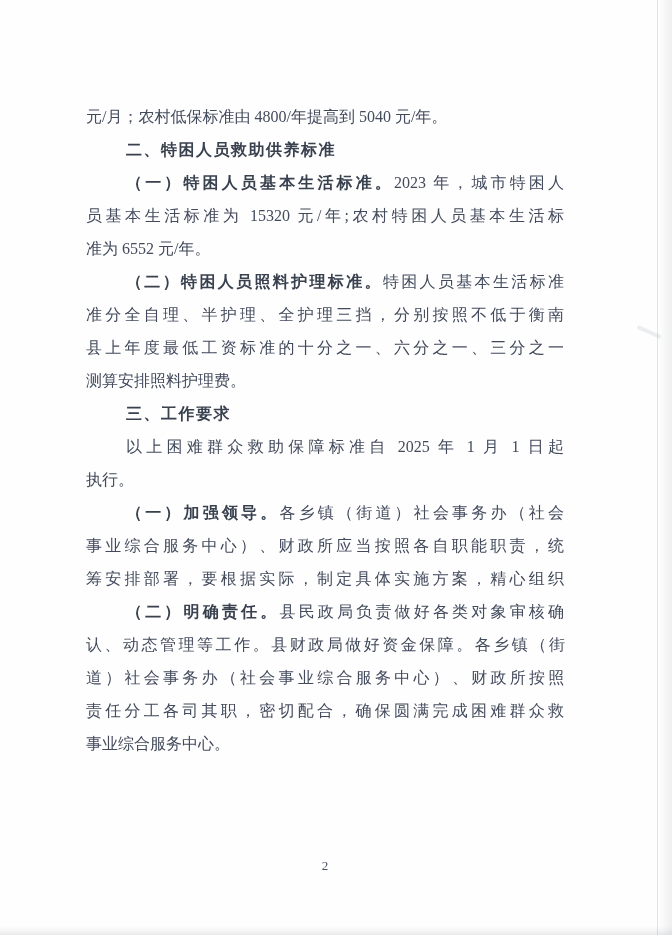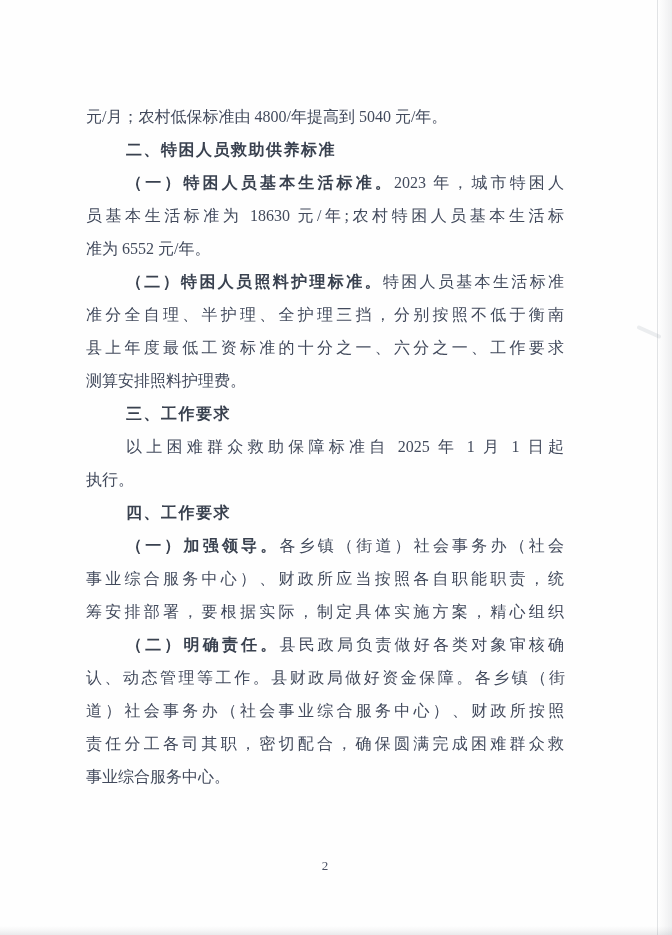--- a/index.html
+++ b/index.html
@@ -91,38 +91,35 @@
 <div class="page">
   <div class="doc-body" id="doc-body">
       <div class="block">
         <div class="line"><span>元/月；农村低保标准由 4800/年提高到 5040 元/年。</span></div>
       </div>
       <div class="block heading">
         <div class="line indent"><span class="b">二、特困人员救助供养标准</span></div>
       </div>
       <div class="block">
         <div class="line full indent"><span class="b">（一）特困人员基本生活标准。</span><span>2023 年，城市特困人</span></div>
-        <div class="line full"><span>员基本生活标准为 18630 元/年;农村特困人员基本生活标</span></div>
+        <div class="line full"><span>员基本生活标准为 15320 元/年;农村特困人员基本生活标</span></div>
         <div class="line"><span>准为 6552 元/年。</span></div>
       </div>
       <div class="block">
         <div class="line full indent"><span class="b">（二）特困人员照料护理标准。</span><span>特困人员基本生活标准</span></div>
         <div class="line full"><span>准分全自理、半护理、全护理三挡，分别按照不低于衡南</span></div>
-        <div class="line full"><span>县上年度最低工资标准的十分之一、六分之一、工作要求</span></div>
+        <div class="line full"><span>县上年度最低工资标准的十分之一、六分之一、三分之一</span></div>
         <div class="line"><span>测算安排照料护理费。</span></div>
       </div>
       <div class="block heading">
         <div class="line indent"><span class="b">三、工作要求</span></div>
       </div>
       <div class="block">
         <div class="line full indent"><span>以上困难群众救助保障标准自 2025 年 1 月 1 日起</span></div>
         <div class="line"><span>执行。</span></div>
-      </div>
-      <div class="block heading">
-        <div class="line indent"><span class="b">四、工作要求</span></div>
       </div>
       <div class="block">
         <div class="line full indent"><span class="b">（一）加强领导。</span><span>各乡镇（街道）社会事务办（社会</span></div>
         <div class="line full"><span>事业综合服务中心）、财政所应当按照各自职能职责，统</span></div>
         <div class="line full"><span>筹安排部署，要根据实际，制定具体实施方案，精心组织</span></div>
       </div>
       <div class="block">
         <div class="line full indent"><span class="b">（二）明确责任。</span><span>县民政局负责做好各类对象审核确</span></div>
         <div class="line full" style="letter-spacing: -0.9px;"><span>认、动态管理等工作。县财政局做好资金保障。各乡镇（街</span></div>
         <div class="line full" style="letter-spacing: -0.3px;"><span>道）社会事务办（社会事业综合服务中心）、财政所按照</span></div>

